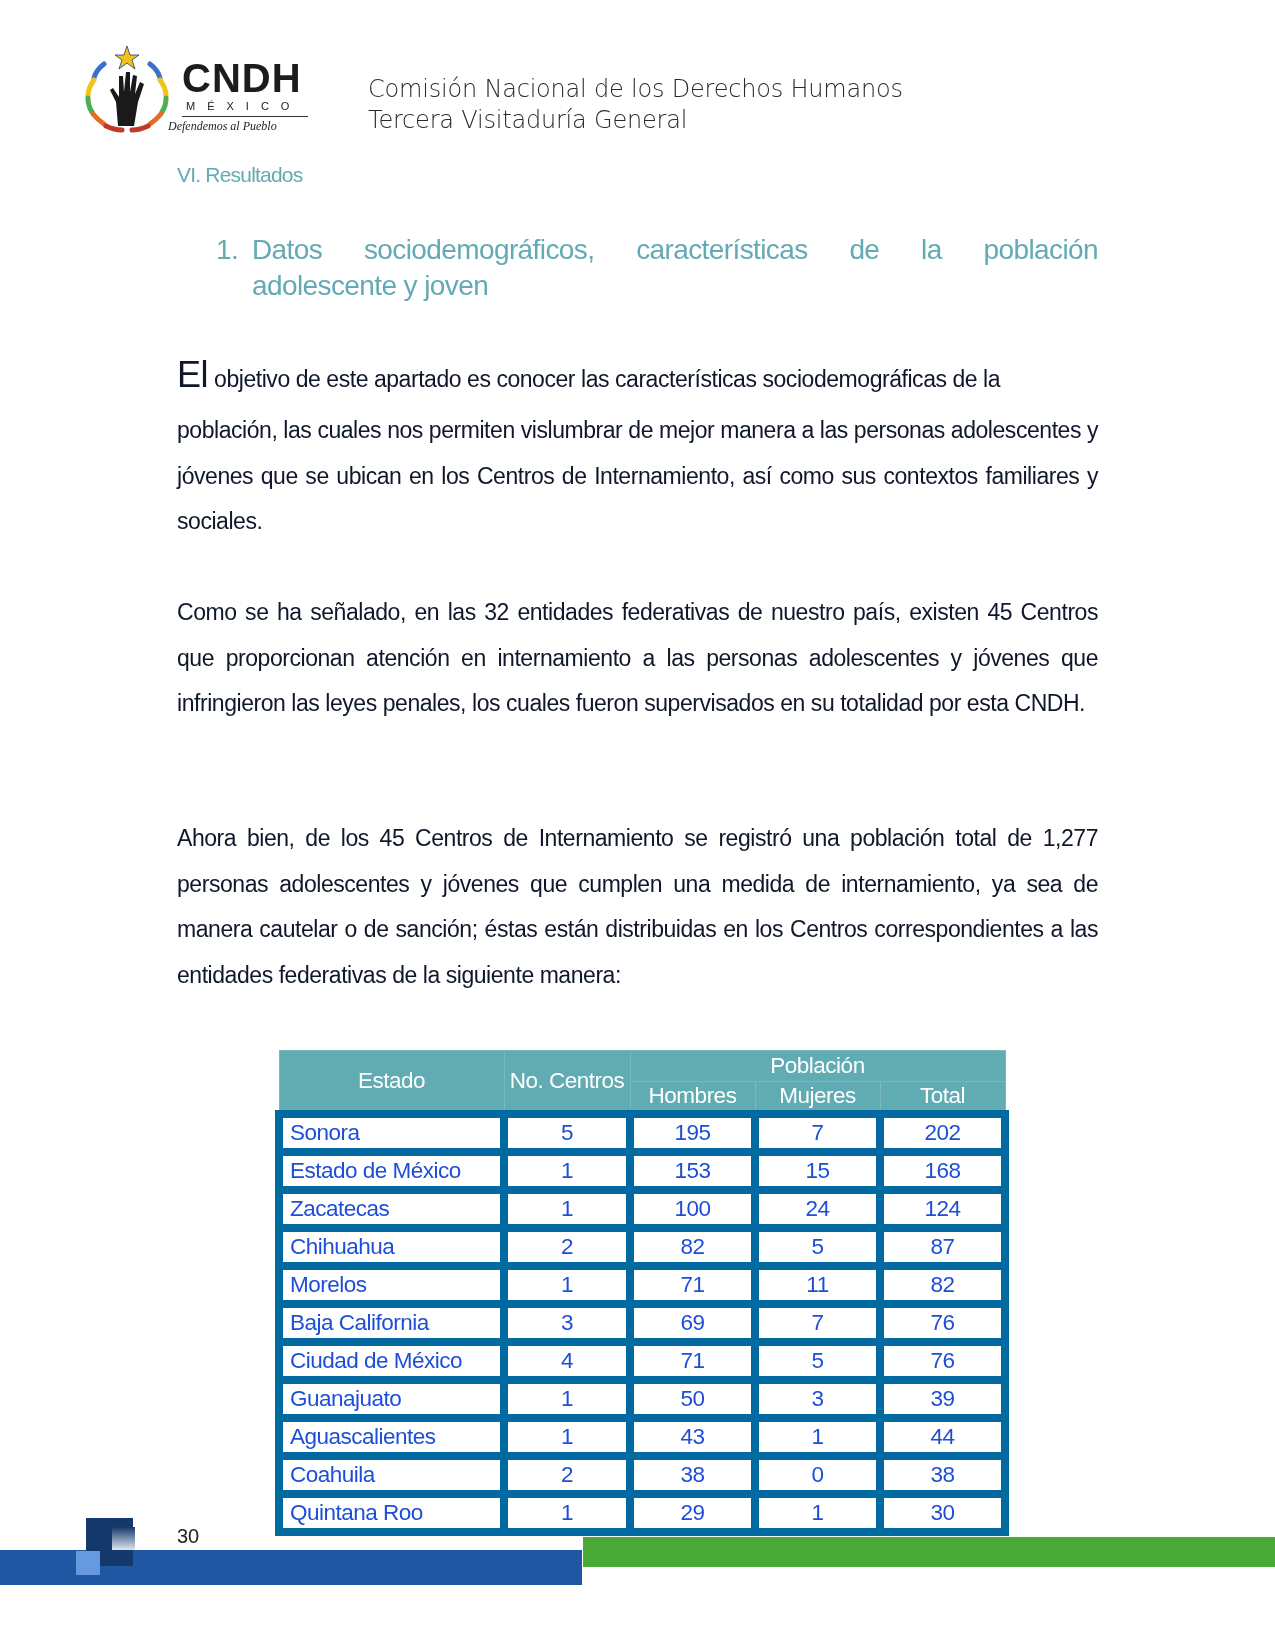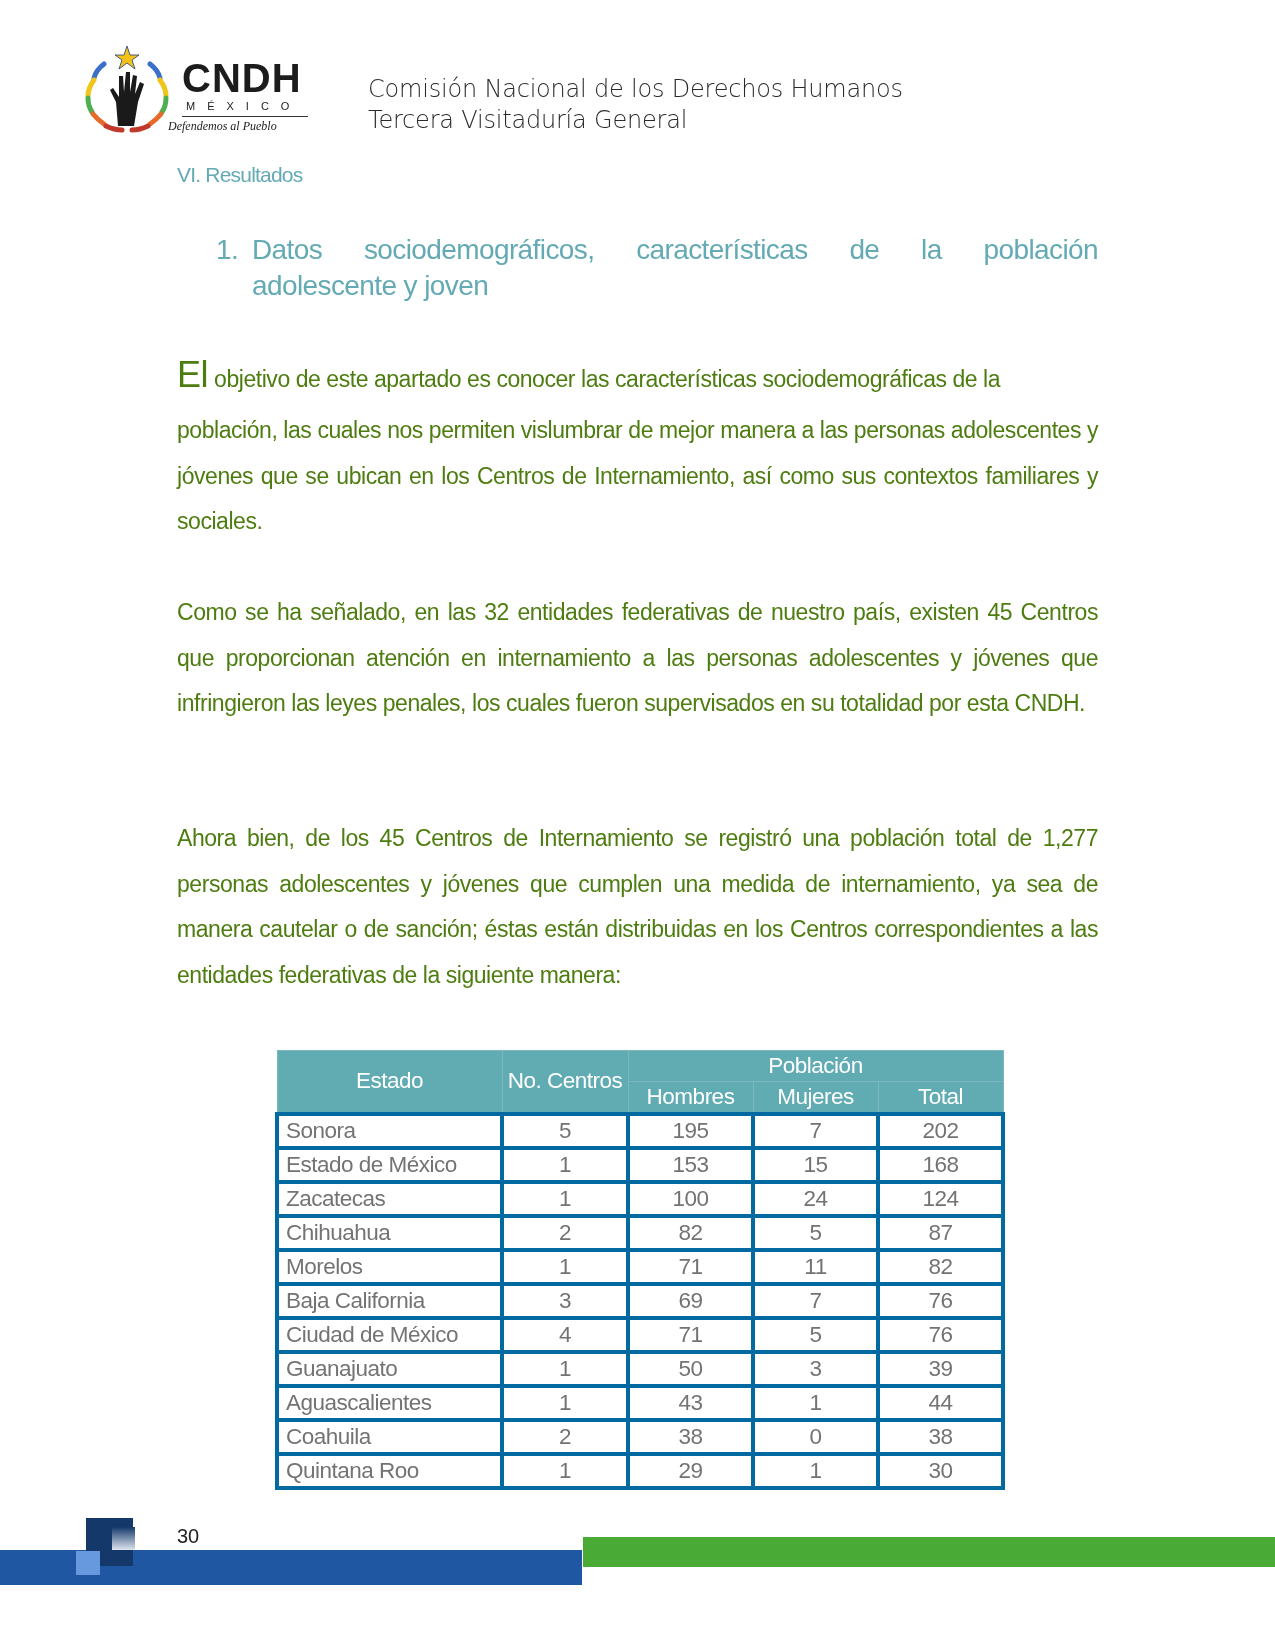--- a/index.html
+++ b/index.html
@@ -22,33 +22,33 @@
   
   .section-title { position: absolute; left: 177px; top: 163px; font-size: 21px; color: #63aab4; letter-spacing: -0.8px; }
   .subsection { position: absolute; left: 216px; top: 232px; width: 882px; font-size: 28px;
                 color: #63aab4; line-height: 36px; letter-spacing: -0.6px; }
   .subsection .num { position: absolute; left: 0; top: 0; }
   .subsection .txt { margin-left: 36px; text-align: justify; text-align-last: left; }
   .subsection .line1 { display: flex; justify-content: space-between; }
 
   
   .para { position: absolute; left: 177px; width: 921px; font-size: 23px; line-height: 45.5px;
-          text-align: justify; letter-spacing: -0.45px; color: #4d7c0f; }
+          text-align: justify; letter-spacing: -0.45px; color: #0f172a; }
   .para .dropcap { font-size: 36px; line-height: 1; }
   .p1 { top: 350px; }
   .p1 .first { line-height: 58px; display: block; }
   .p2 { top: 590px; }
   .p3 { top: 816px; }
 
   
   .tbl { position: absolute; left: 275px; top: 1050px; border-collapse: collapse;
          font-size: 22.5px; letter-spacing: -0.5px; }
   .tbl th { background: #61abb3; color: #ffffff; font-weight: normal; border: 1.5px solid #7bb7bd;
             text-align: center; padding: 0; line-height: 28px; }
-  .tbl td { border: 4px solid #0369a1; height: 30px; padding: 0; line-height: 30px; color: #737373; }
+  .tbl td { border: 8px solid #0369a1; height: 30px; padding: 0; line-height: 30px; color: #1d4ed8; }
   .tbl td.state { text-align: left; padding-left: 7px; }
   .tbl td.num { text-align: center; }
   .col-estado { width: 224px; }
   .col-centros { width: 125px; }
   .col-h { width: 124px; }
   .col-m { width: 124px; }
   .col-t { width: 124px; }
 
   
   .page-num { position: absolute; left: 177px; top: 1525px; font-size: 20px; color: #222; }

